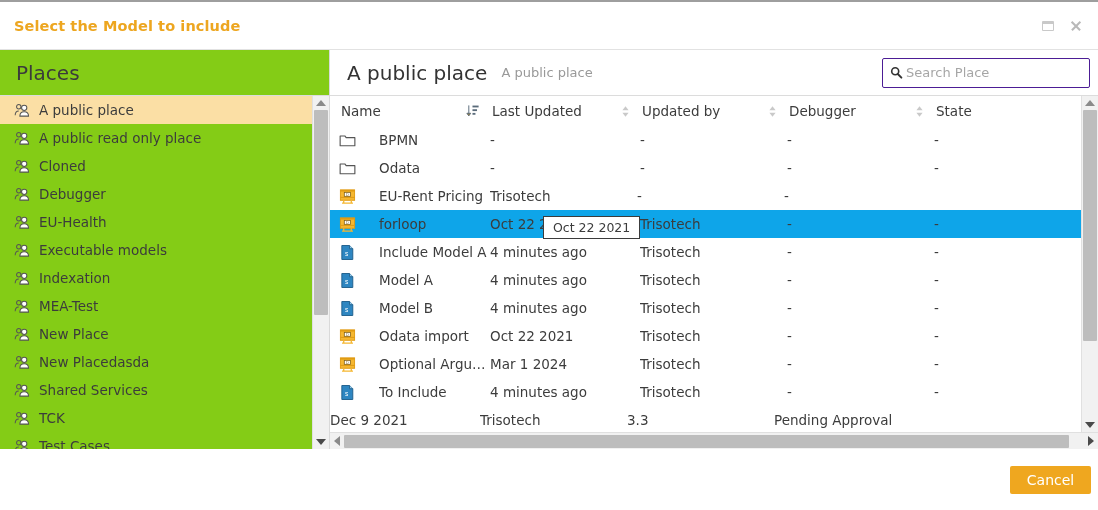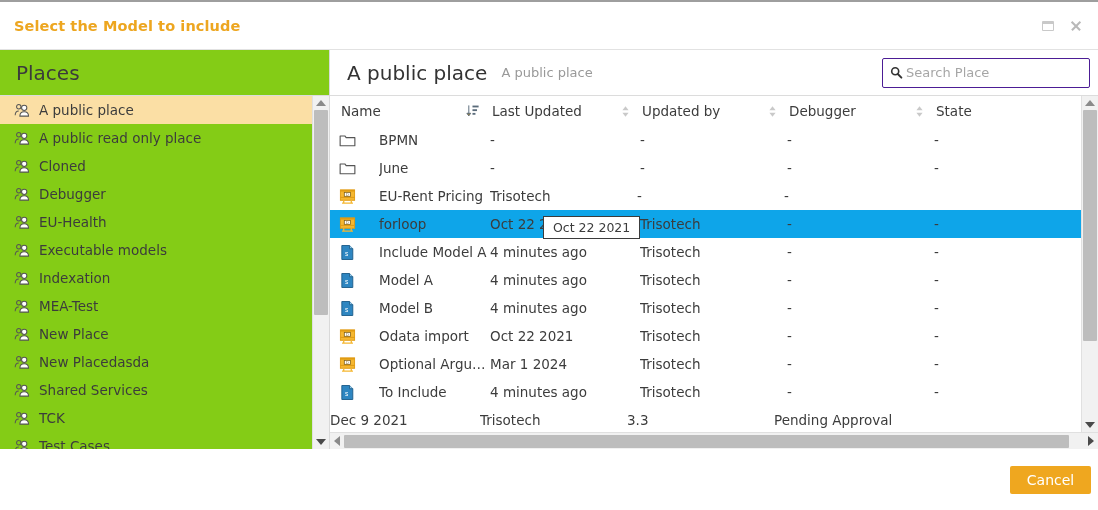--- a/index.html
+++ b/index.html
@@ -392,21 +392,21 @@
                   <div class="cell c-upd">-</div>
                   <div class="cell c-by">-</div>
                   <div class="cell c-ver">-</div>
                   <div class="cell c-state">-</div>
                 </div>
                 <div class="row">
                   <div class="cell c-name">
                     <svg class="row-ico" viewBox="0 0 18 18">
                       <path d="M1.2 4.2h5l1.4 1.8h9.2v8.6H1.2z" fill="#fff" stroke="#555" stroke-width="1.2" stroke-linejoin="round"></path>
                     </svg>
-                    <span class="name-txt">June</span>
+                    <span class="name-txt">Odata</span>
                   </div>
                   <div class="cell c-upd">-</div>
                   <div class="cell c-by">-</div>
                   <div class="cell c-ver">-</div>
                   <div class="cell c-state">-</div>
                 </div>
                 <div class="row">
                   <div class="cell c-name">
                     <svg class="row-ico" viewBox="0 0 18 18">
                       <rect x="1.5" y="2" width="15" height="11" fill="#f5b731" stroke="#e09b12" stroke-width="1"></rect>

